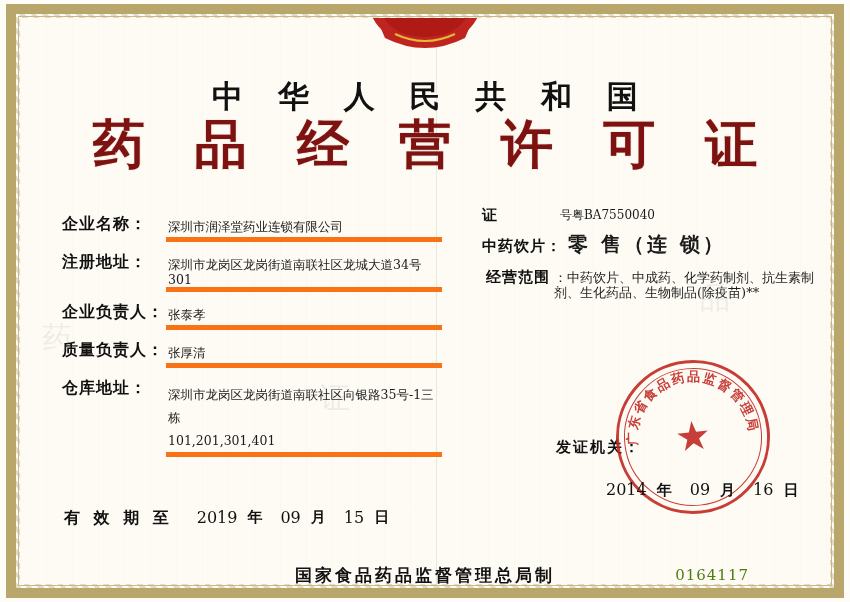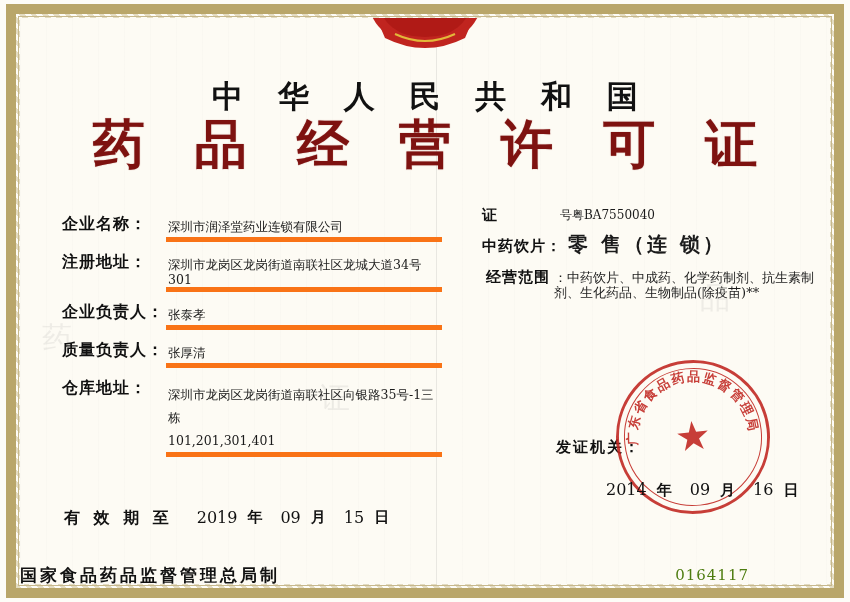--- a/index.html
+++ b/index.html
@@ -271,20 +271,21 @@
     font-size: 15px;
     font-weight: bold;
     margin-right: 18px;
   }
   .dunit.last { margin-right: 0; }
 
   .footer {
     position: absolute;
     left: 0; right: 0;
     top: 546px;
+    text-align: center;
     font-size: 17px;
     font-weight: bold;
     font-family: "DejaVu Serif", serif;
     letter-spacing: 3px;
     color: #111;
   }
   .serial {
     position: absolute;
     right: 81px;
     top: 548px;

